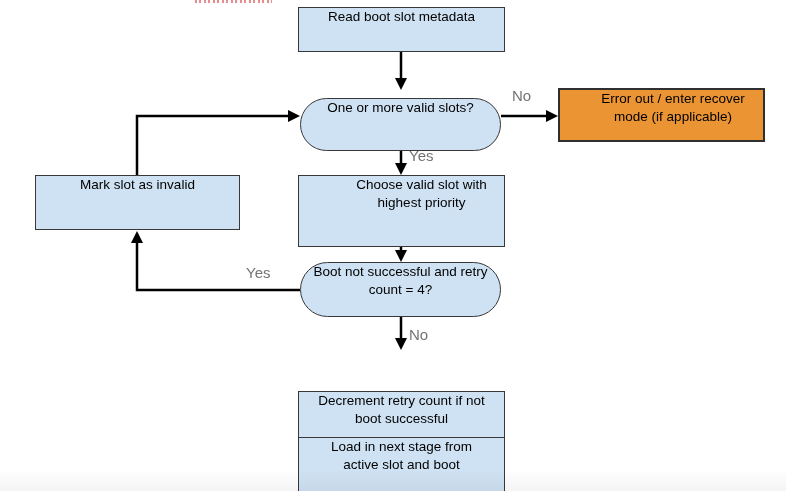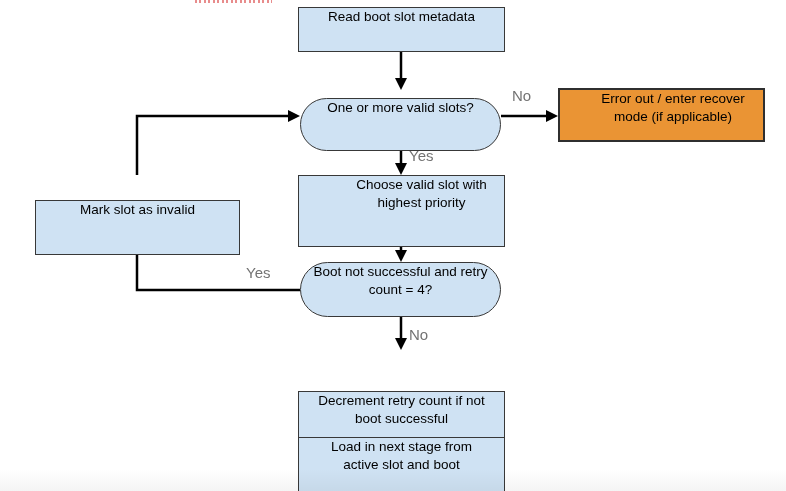--- a/index.html
+++ b/index.html
@@ -31,21 +31,21 @@
   .error{
     background:var(--error-fill);
     border:2px solid #2f2f2f;
     padding-left:23px;
   }
   
   #n-read      {left:298px;top:7px;  width:207px;height:45px;}
   #n-valid     {left:300px;top:90px; width:201px;height:53px;margin-top:8px;}
   #n-error     {left:558px;top:88px; width:207px;height:54px;}
   #n-choose    {left:298px;top:175px;width:207px;height:72px;padding-left:40px;}
-  #n-mark      {left:35px; top:175px;width:205px;height:55px;margin-top:25px;}
+  #n-mark      {left:35px; top:175px;width:205px;height:55px;}
   #n-retry     {left:300px;top:262px;width:201px;height:55px;}
   #n-decrement {left:298px;top:350px;width:207px;height:57px;margin-top:41px;}
   #n-load      {left:298px;top:437px;width:207px;height:55px;}
 
   .edge-label{
     position:absolute;
     font-size:15px;color:#737373;
     background:transparent;
     white-space:nowrap;
   }

